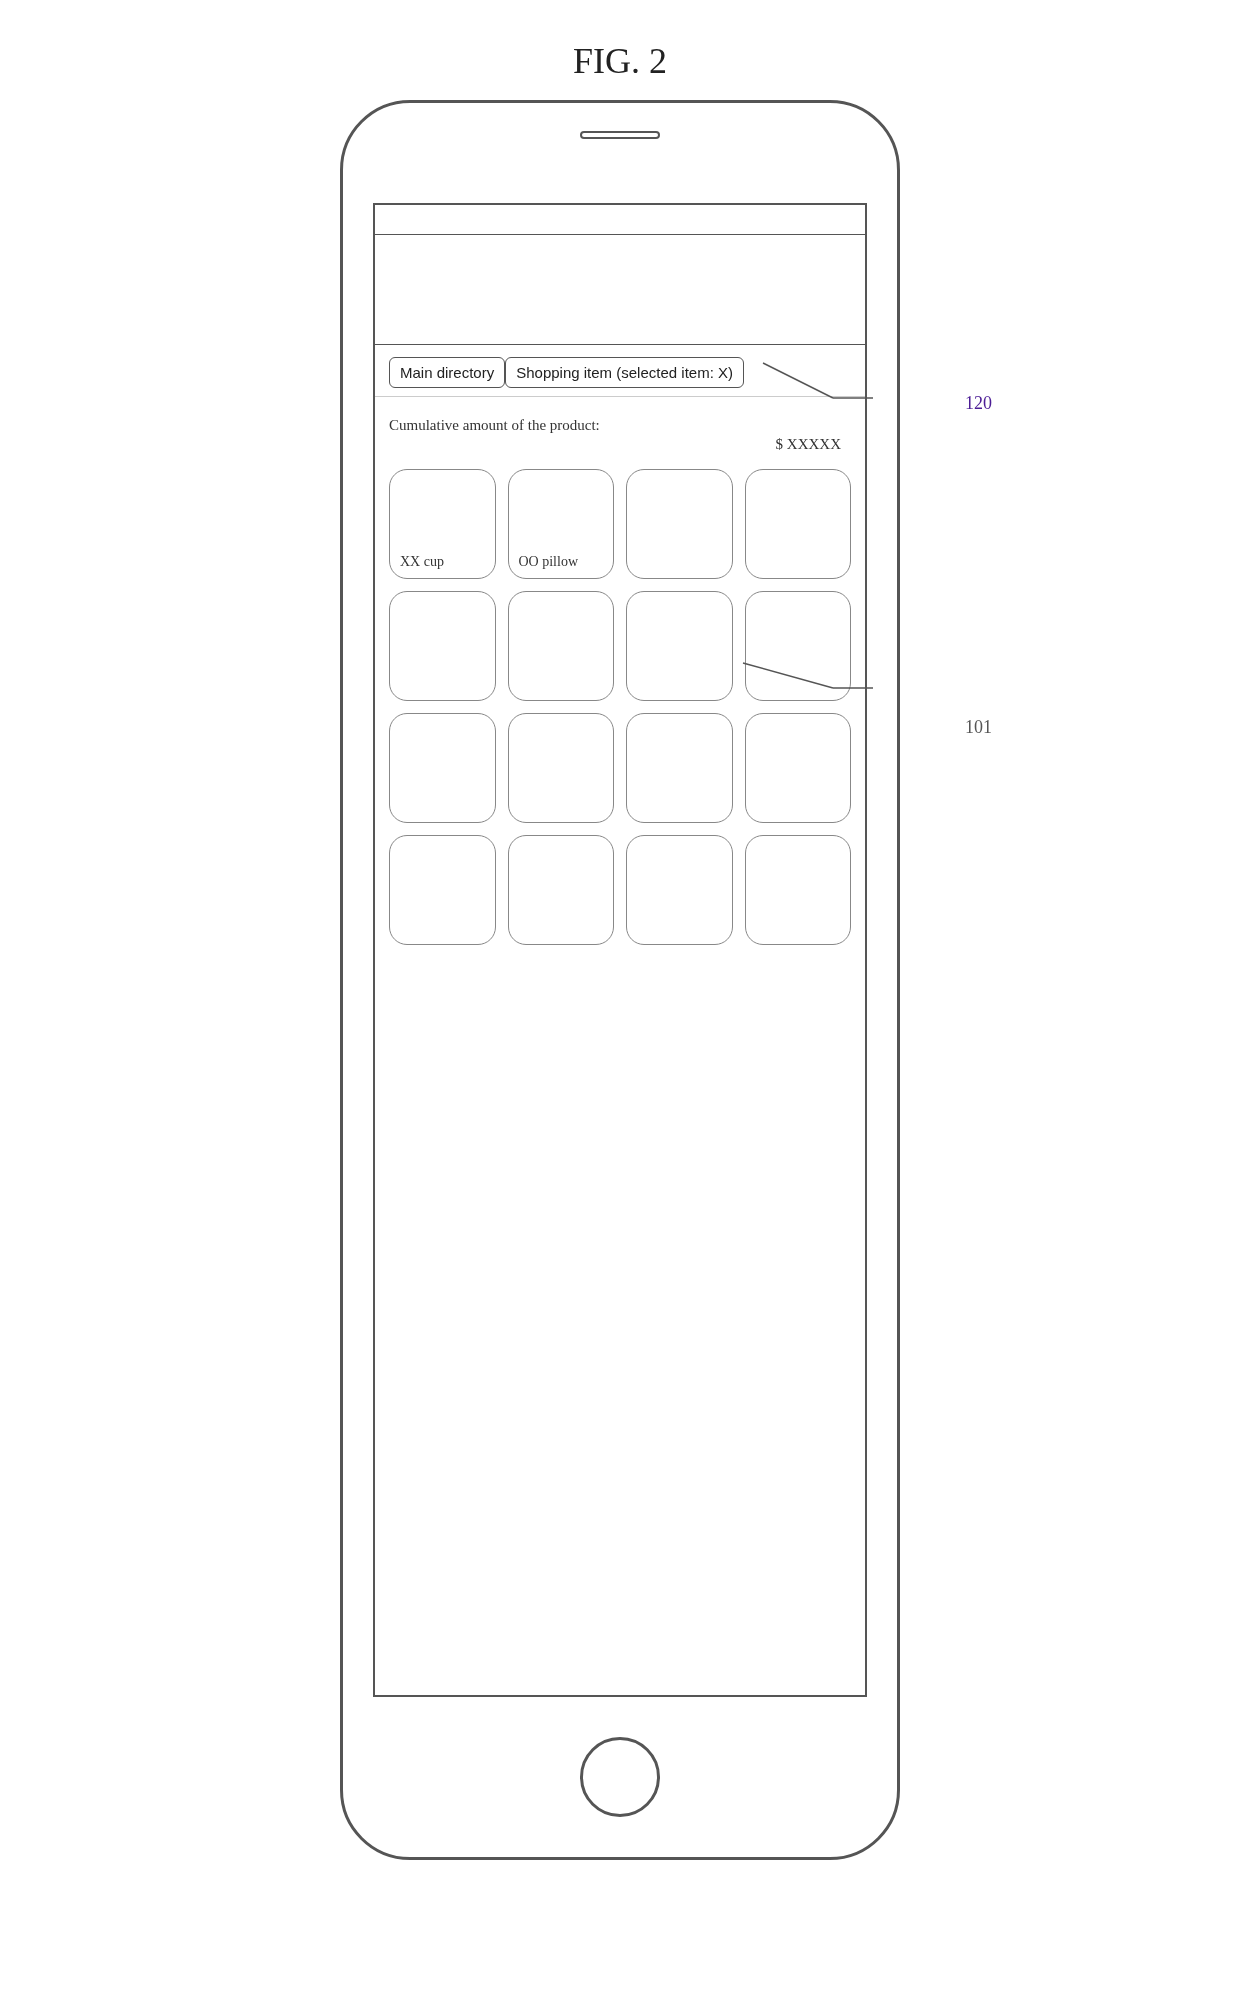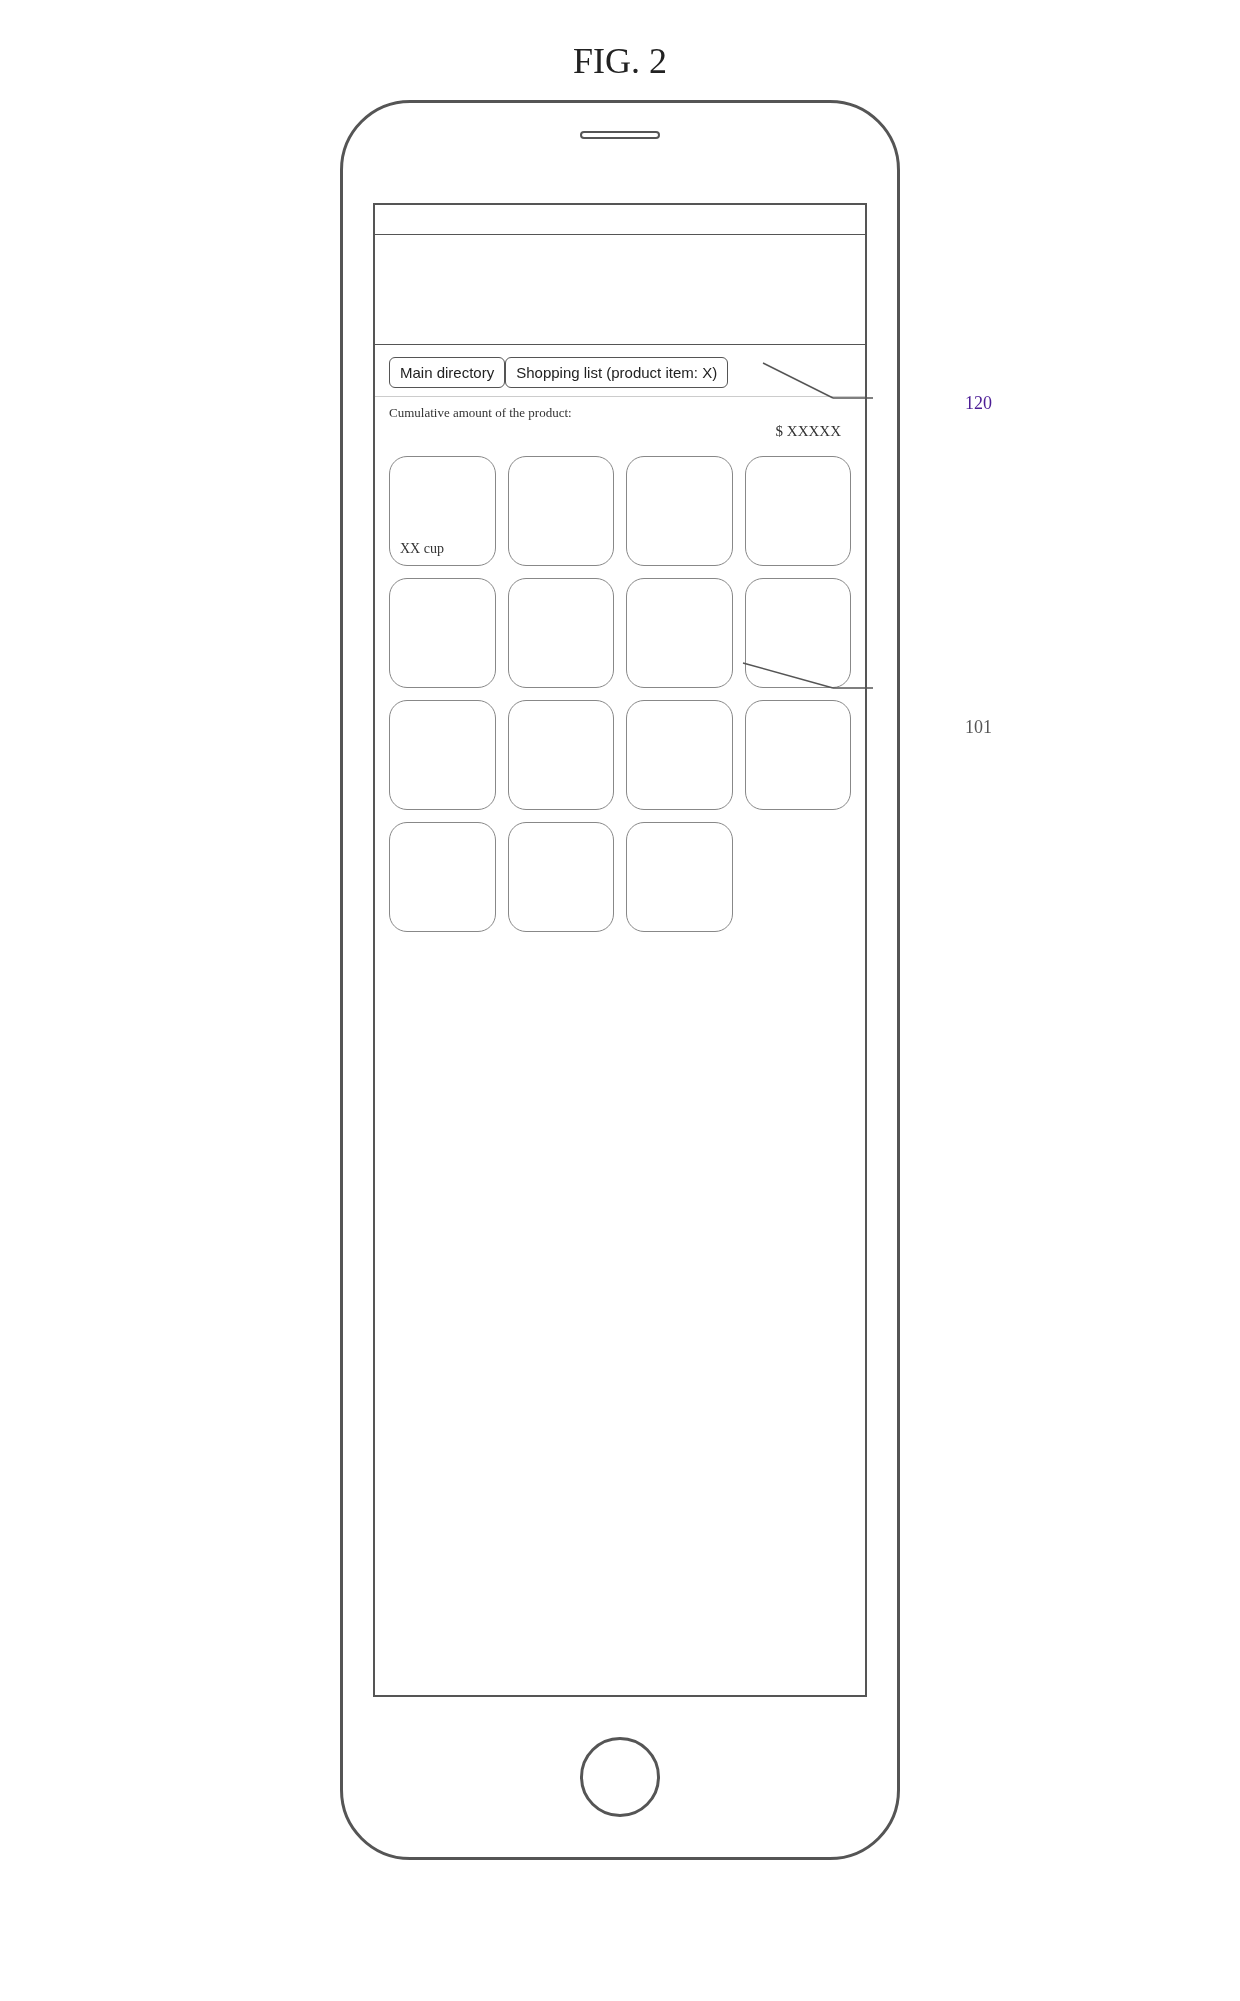--- a/index.html
+++ b/index.html
@@ -116,22 +116,23 @@
       cursor: pointer;
       white-space: nowrap;
     }
 
     
     .info-area {
       padding: 8px 14px 4px 14px;
     }
 
     .cumulative-label {
-      font-size: 13px;
+      font-size: 15px;
       color: #333;
+      margin-top: 12px;
     }
 
     .cumulative-value {
       font-size: 15px;
       color: #333;
       text-align: right;
       padding-right: 10px;
       margin-top: 2px;
     }
 
@@ -185,33 +186,36 @@
     <div class="phone-speaker"></div>
 
     <div class="phone-screen">
 
       <div class="status-bar"></div>
 
       <div class="header-area"></div>
 
       <div class="tab-bar">
         <button class="tab-btn">Main directory</button>
-        <button class="tab-btn">Shopping list (product item: X)</button>
+        <button class="tab-btn">Shopping item (selected item: X)</button>
       </div>
 
       <div class="info-area">
         <div class="cumulative-label">Cumulative amount of the product:</div>
         <div class="cumulative-value">$ XXXXX</div>
       </div>
 
       <div class="product-grid" id="product-grid">
 
       <div class="product-cell">
             <span>XX cup</span>
           </div>
+          <div class="product-cell">
+            <span>OO pillow</span>
+          </div>
           <div class="product-cell"></div>
           <div class="product-cell"></div>
           <div class="product-cell"></div>
           <div class="product-cell"></div>
           <div class="product-cell"></div>
           <div class="product-cell"></div>
           <div class="product-cell"></div>
           <div class="product-cell"></div>
           <div class="product-cell"></div>
           <div class="product-cell"></div>

